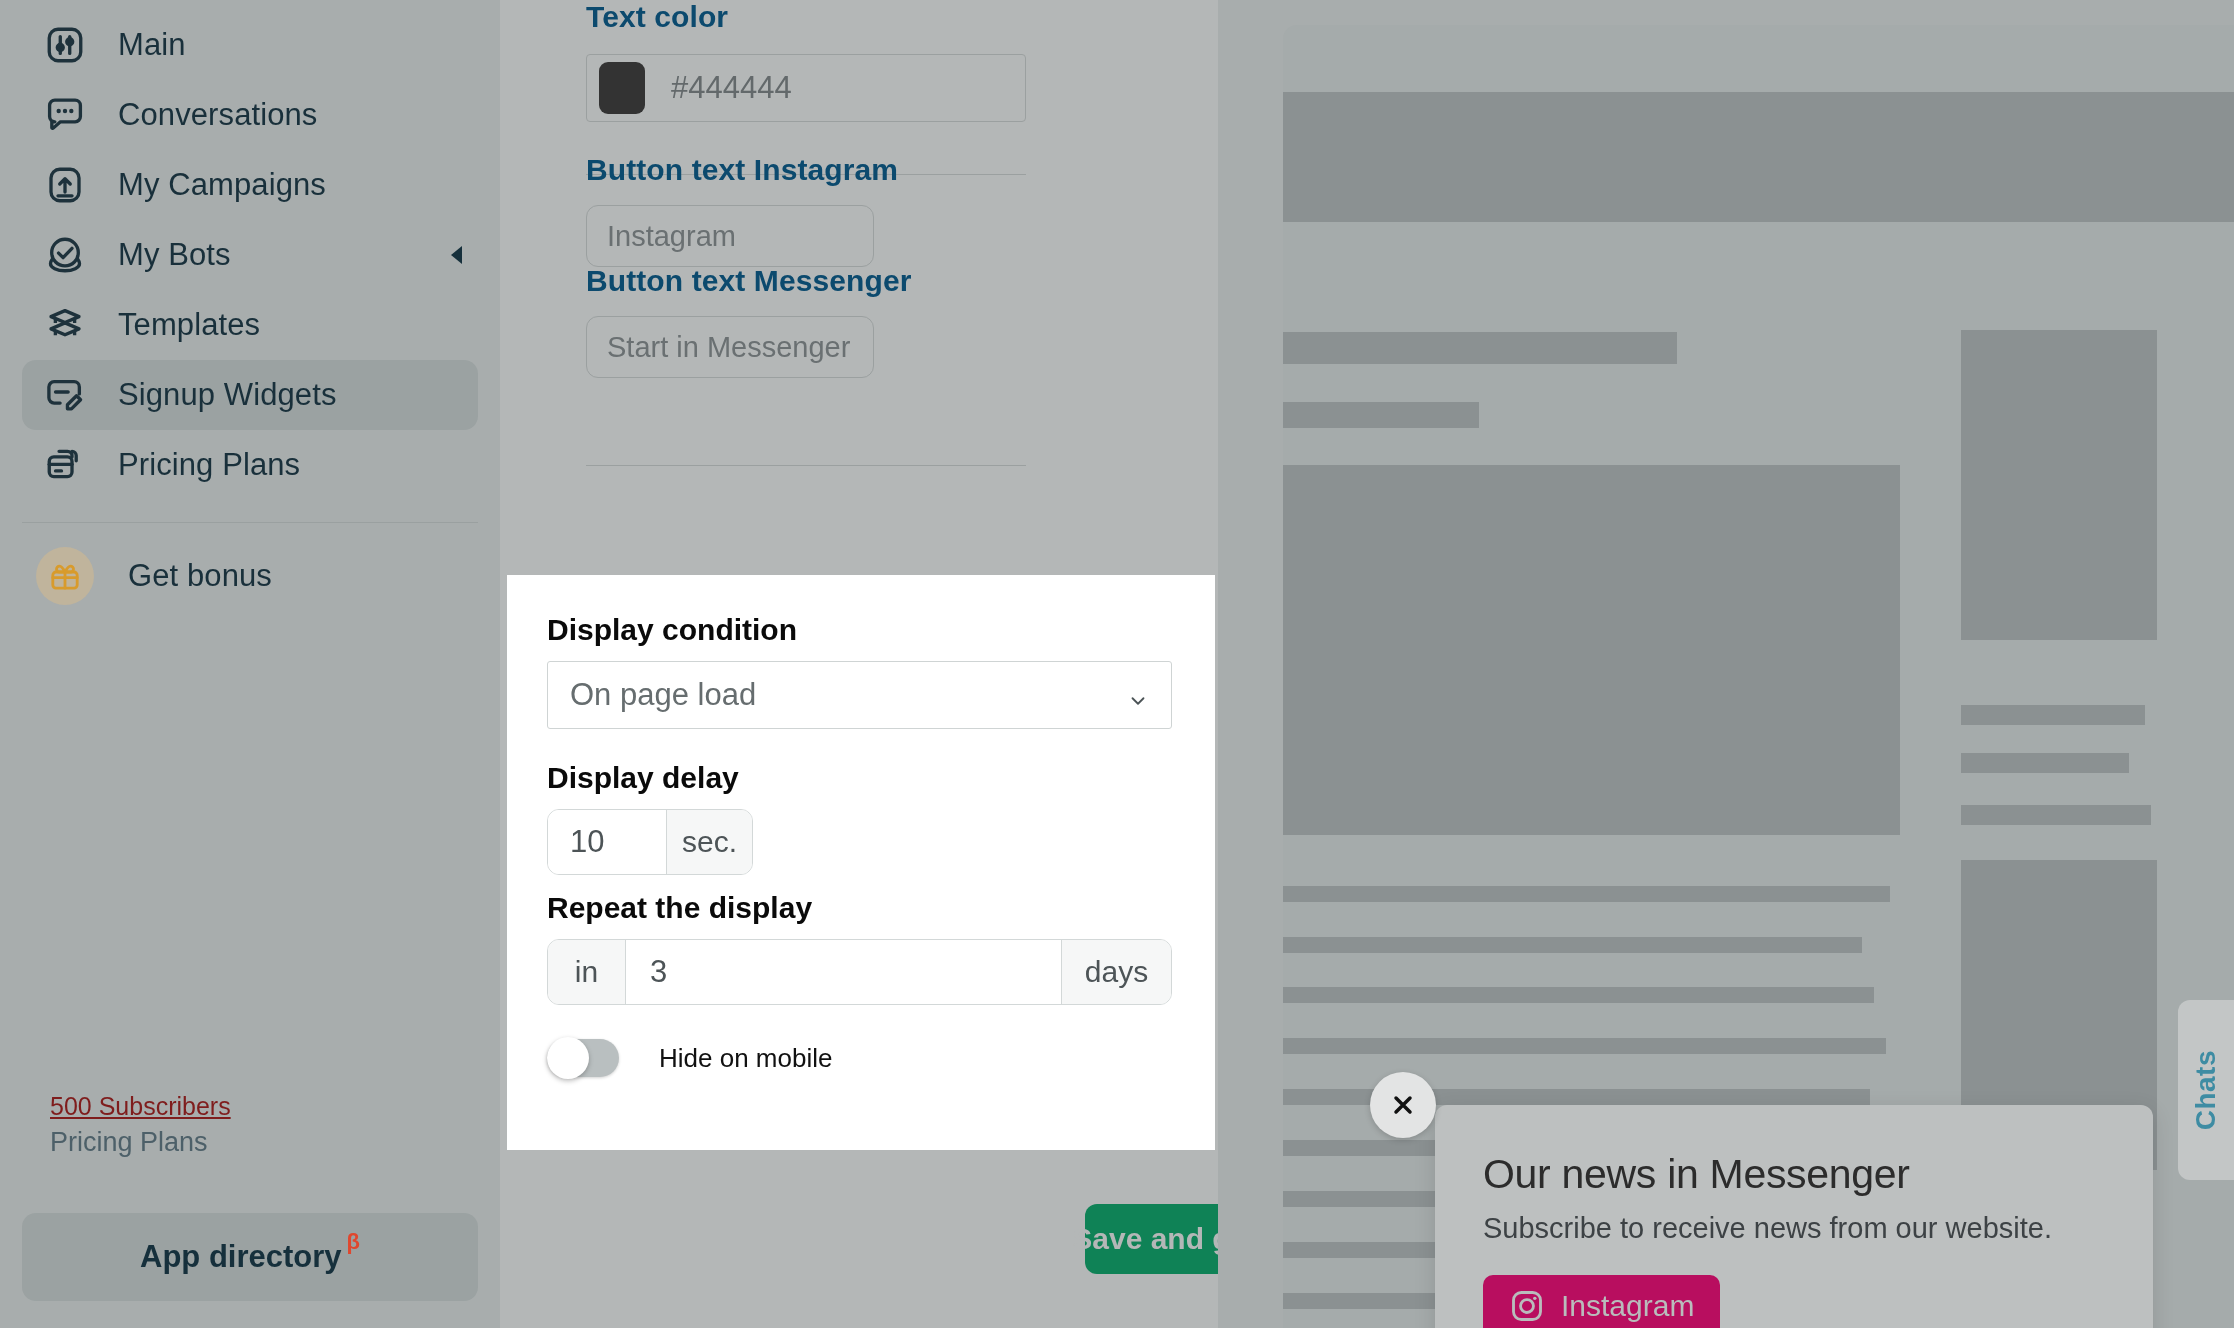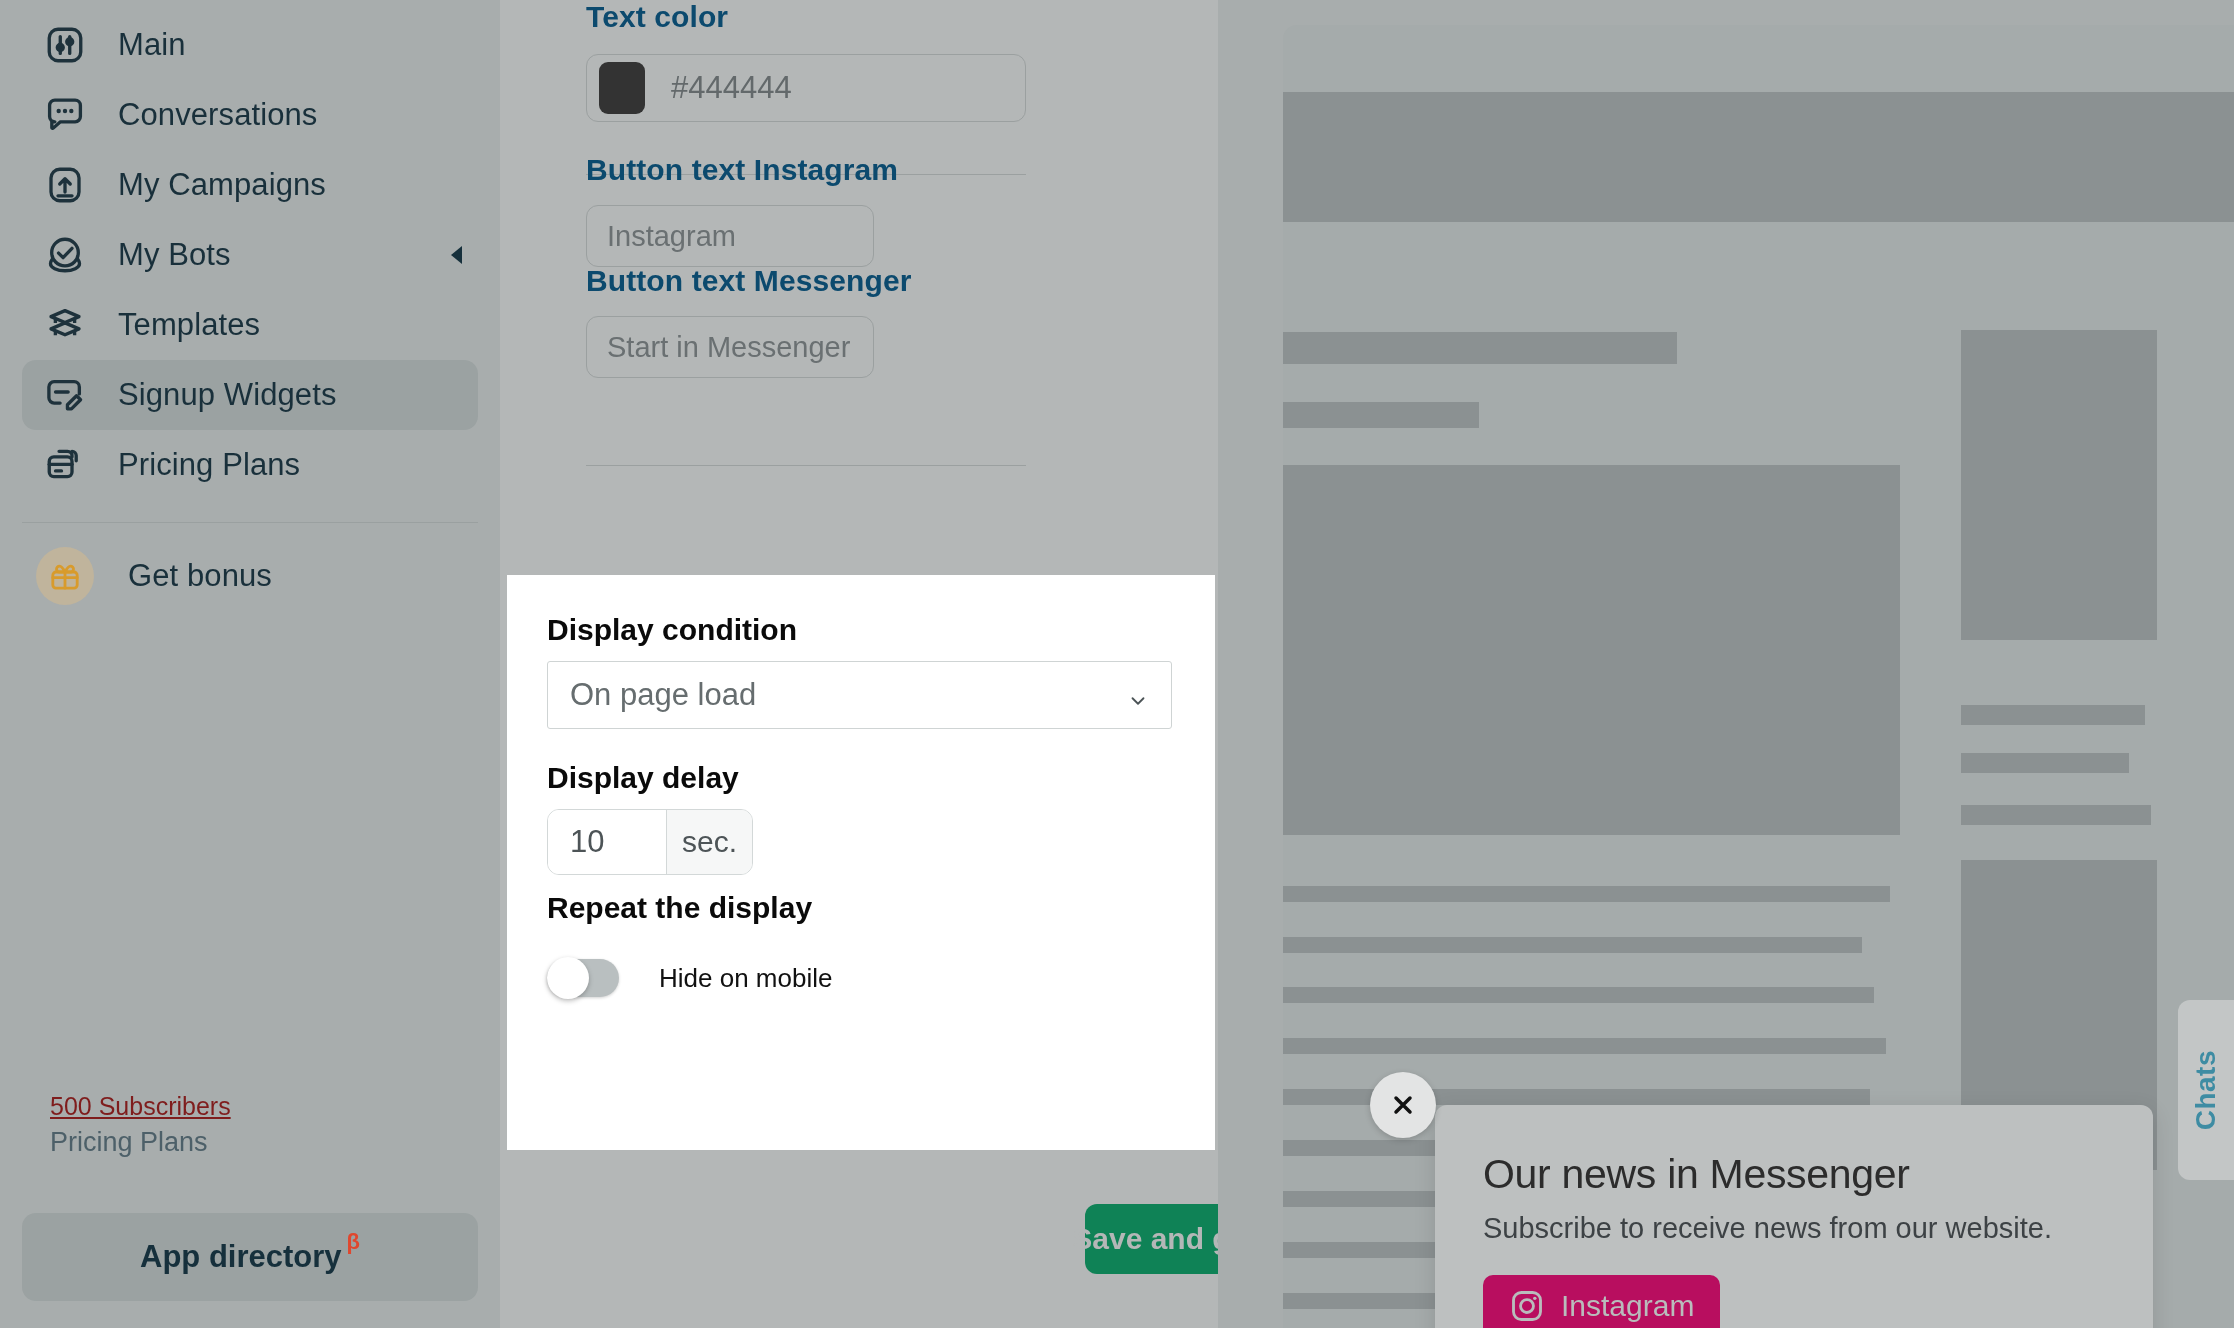--- a/index.html
+++ b/index.html
@@ -72,21 +72,21 @@
   .form-panel {
     position: absolute; left: 500px; top: 0; width: 718px; height: 1328px;
     background: #b4b7b7;
   }
   .field-label {
     font-size: 30px; font-weight: bold; color: #0c4a6e;
     letter-spacing: .1px;
   }
   .color-row {
     margin: 0 0 0 0;
-    width: 440px; height: 68px; border: 1px solid #9ba0a0; border-radius: 12px;
+    width: 440px; height: 68px; border: 1px solid #9ba0a0; border-radius: 4px;
     background: transparent; display: flex; align-items: center; padding: 0 12px;
   }
   .swatch { width: 46px; height: 52px; border-radius: 9px; background: #333333; flex: none; }
   .color-value { margin-left: 26px; font-size: 31px; color: #63696b; }
   .divider { height: 1px; background: #9ba0a0; }
   .text-input {
     width: 288px; height: 62px; border: 1px solid #9ba0a0; border-radius: 12px;
     display: flex; align-items: center; padding: 0 20px;
     font-size: 29px; color: #6a7072; background: transparent;
   }
@@ -379,20 +379,25 @@
       <div style="margin-top:32px;">
         <div class="sp-label">Display delay</div>
         <div class="num-group">
           <span class="val">10</span>
           <span class="unit">sec.</span>
         </div>
       </div>
 
       <div style="margin-top:16px;">
         <div class="sp-label">Repeat the display</div>
+        <div class="repeat-group">
+          <span class="pre">in</span>
+          <span class="val">3</span>
+          <span class="post">days</span>
+        </div>
       </div>
 
       <div class="toggle-row">
         <span class="toggle">
           <span class="knob"></span>
         </span>
         <span class="toggle-label">Hide on mobile</span>
       </div>
 
     </div>

